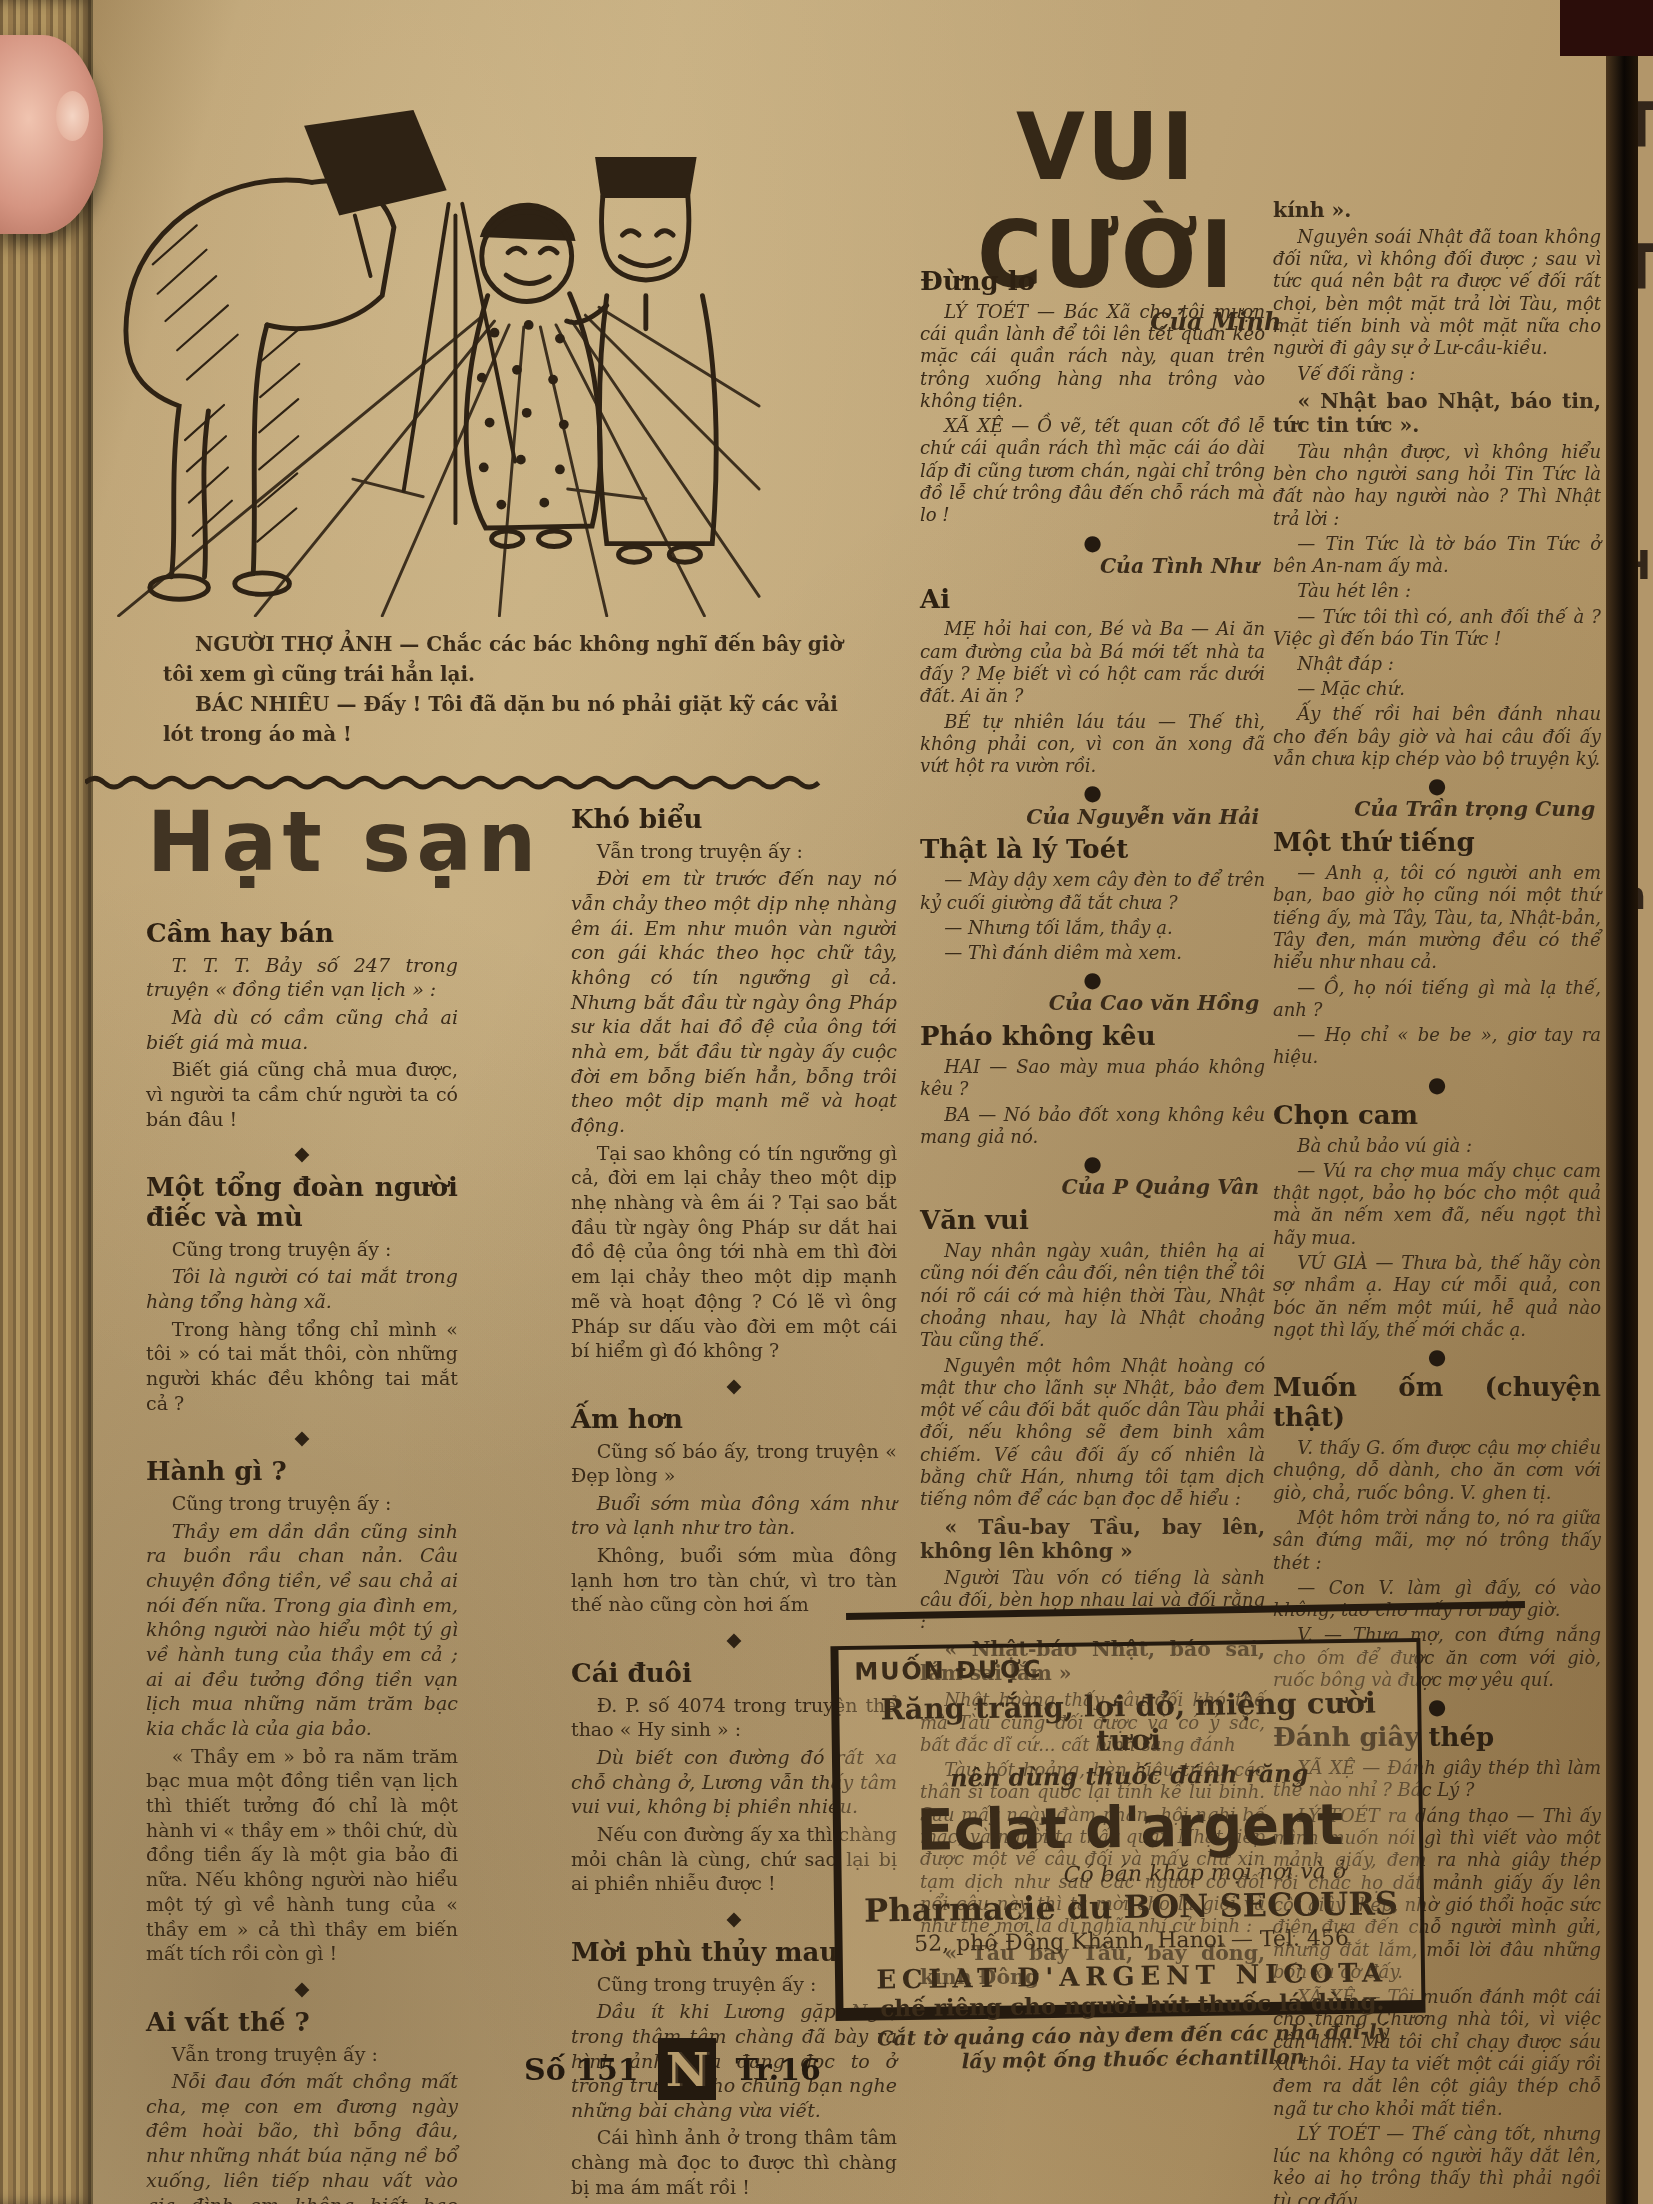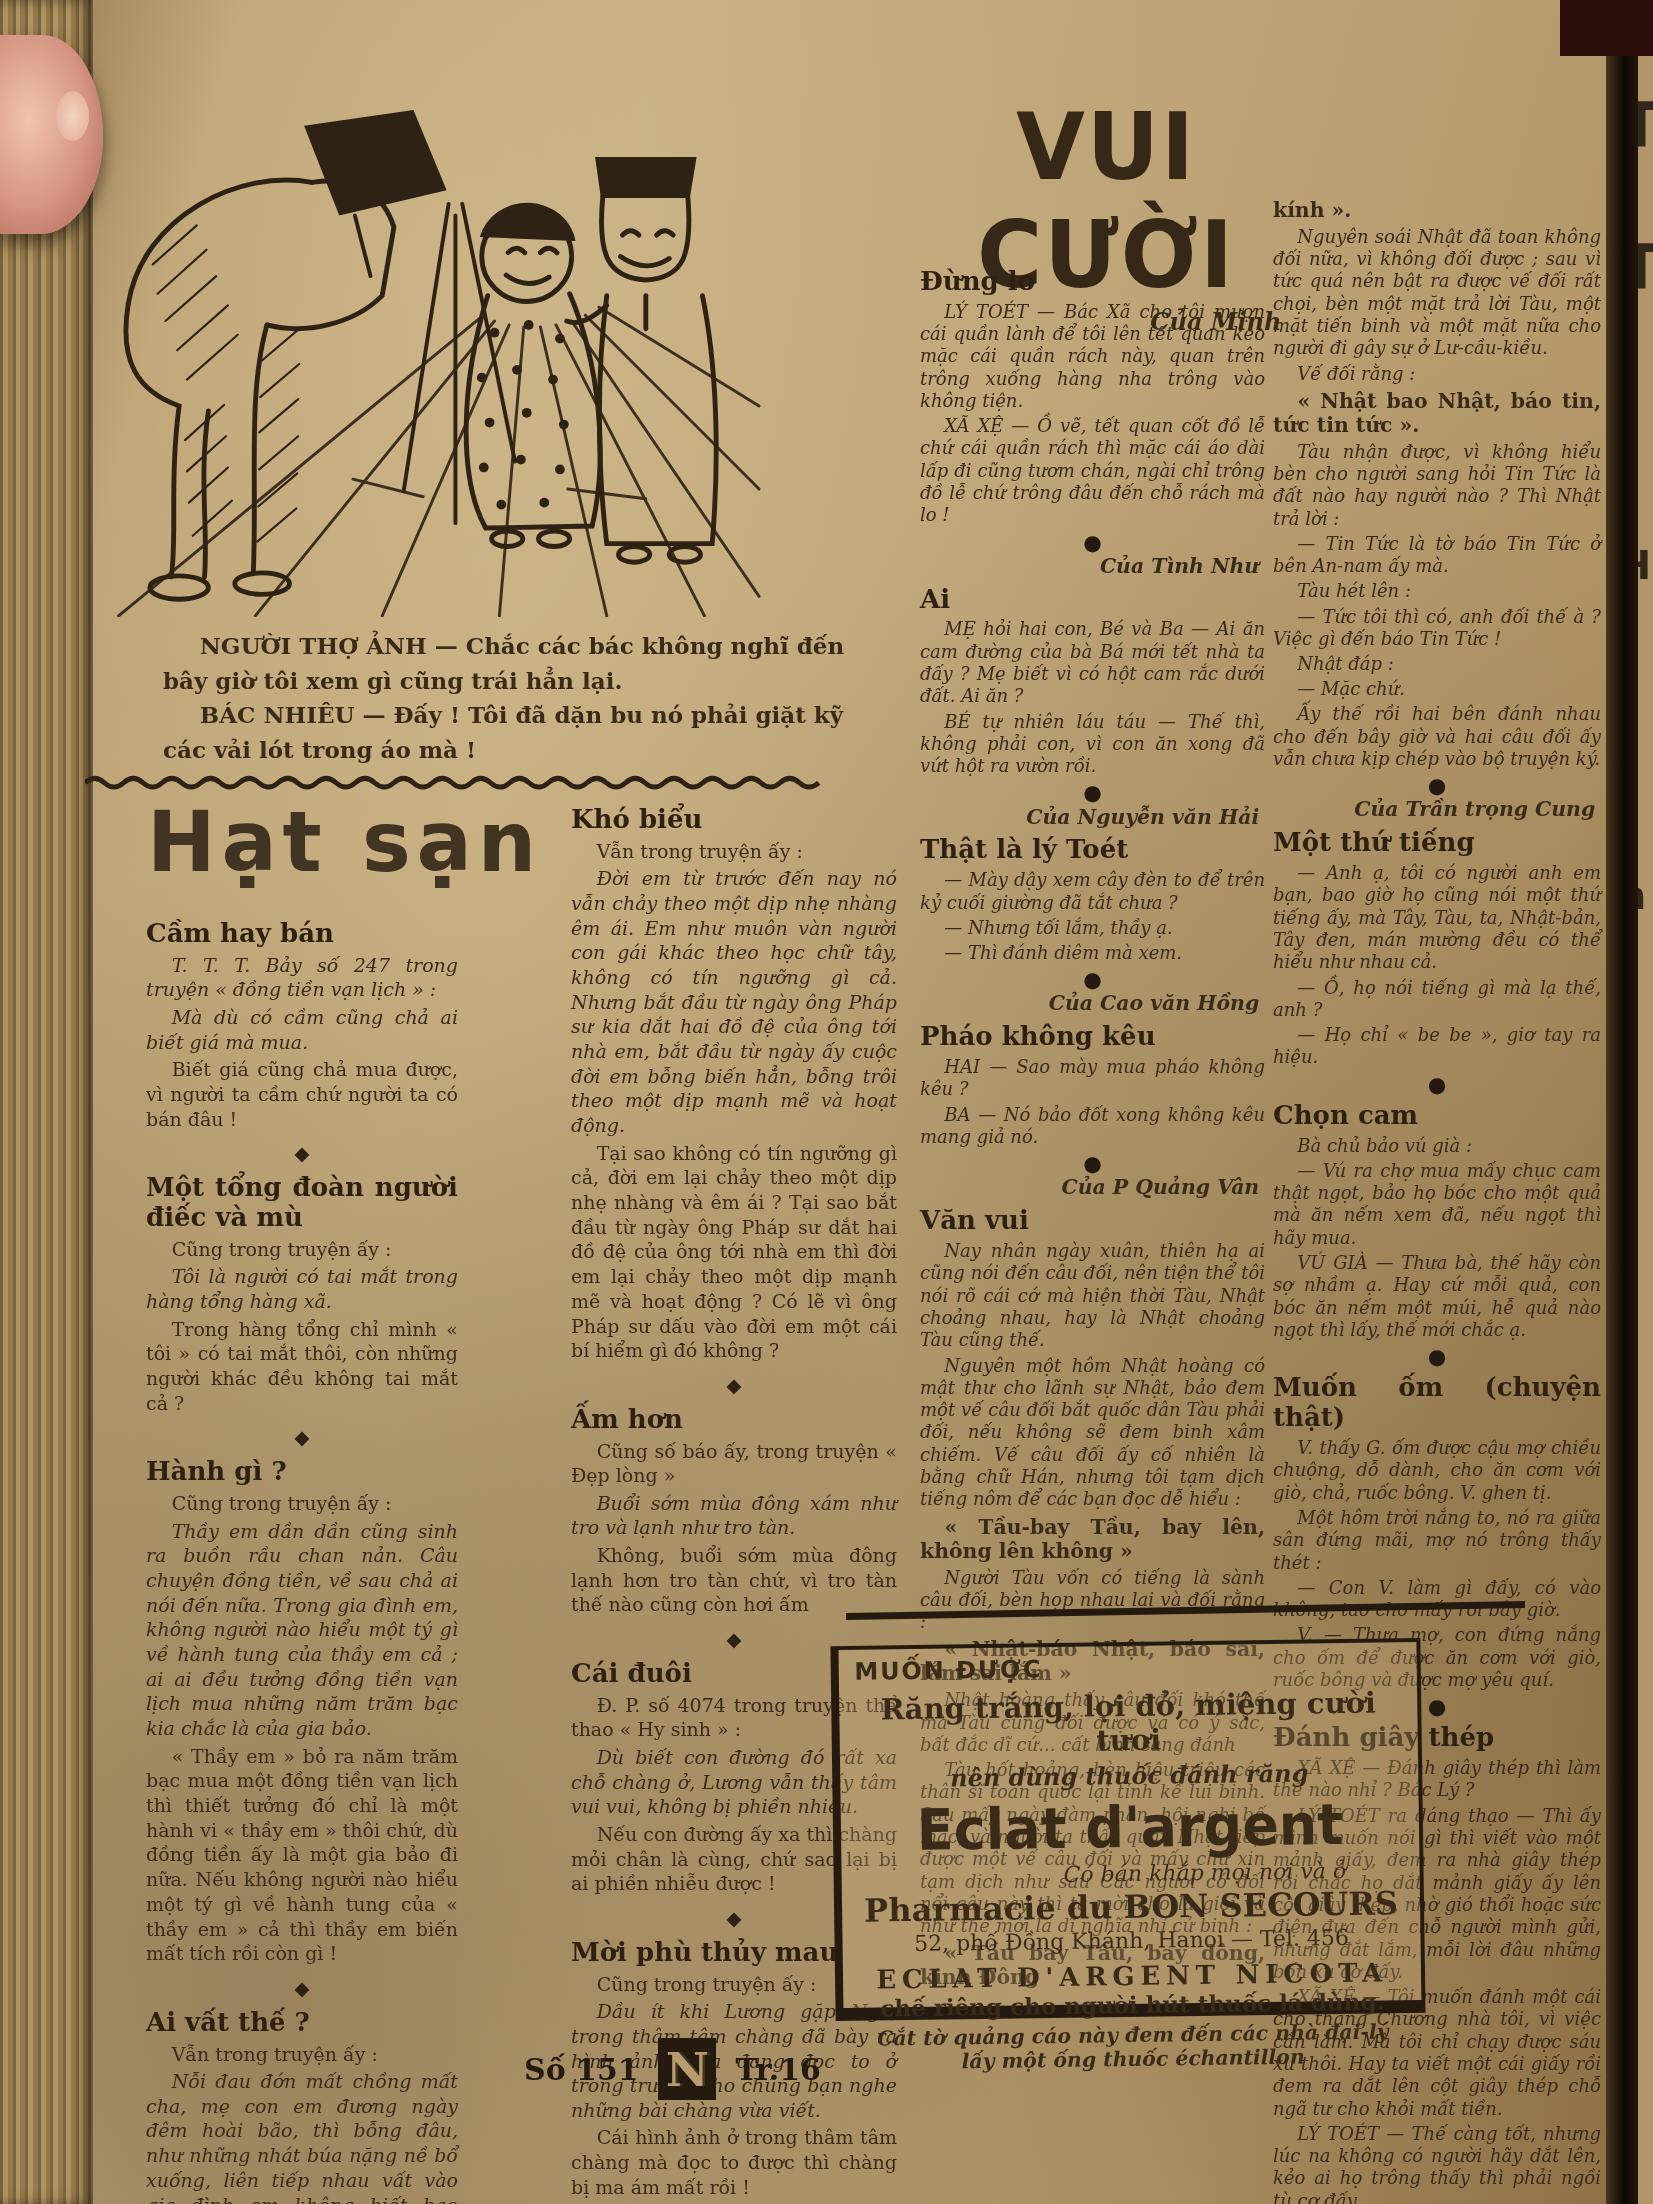--- a/index.html
+++ b/index.html
@@ -34,21 +34,21 @@
   h2,h3{margin:0;color:#2e2112;}
   .sec h3{font:bold 26px "DejaVu Serif",serif;margin:5.8px 0 4.9px;text-indent:0;}
   .credit{text-align:right;font:bold italic 20.4px "DejaVu Serif",serif;margin:1.9px 5.8px 3.9px 0;}
   .dot{text-align:center;font-size:21.3px;color:#241a10;line-height:19.4px;margin:5.8px 0 1.9px;}
   .diamond{text-align:center;font-size:19.4px;color:#2e2214;margin:9.7px 0 5.8px;}
   .couplet{font:bold 20.4px "DejaVu Serif",serif;font-style:normal;text-indent:1.2em;margin:3.9px 0;}
   
   .hatsan-title{font:bold 82px "DejaVu Sans",sans-serif;letter-spacing:5.8px;color:#413423;transform:scaleY(1.02);}
   .vuicuoi-title{font:bold 89px "DejaVu Sans",sans-serif;letter-spacing:1.9px;color:#352817;text-align:center;transform:scaleY(1.04);}
   .byline{font:bold italic 24px "DejaVu Serif",serif;text-align:right;padding-right:13.6px;margin-top:1.9px;}
-  .caption p{margin:0;font-weight:bold;font-size:23px;line-height:1.5;text-indent:1.6em;}
+  .caption p{margin:0;font-weight:bold;font-size:20px;line-height:1.5;text-indent:1.6em;}
   
   .adbox{position:absolute;left:833px;top:1642px;width:590px;height:375px;
     border:4.9px solid #241a0f;border-left-width:8.7px;border-bottom-width:13.6px;
     background:rgba(210,185,135,.25);transform:rotate(-.8deg);padding:5.8px 15.5px;box-sizing:border-box;text-align:center;}
   .ad-label{text-align:left;font:bold 24px "DejaVu Sans",sans-serif;letter-spacing:1.9px;margin:1.9px 0 7.8px;}
   .ad-line1{font:bold 29px "DejaVu Serif",serif;}
   .ad-line2{font:bold italic 24px "DejaVu Serif",serif;margin-top:3.9px;}
   .ad-brand{font:bold 54px "DejaVu Sans",sans-serif;margin:5.8px 0 1.9px;transform:scaleY(1.05);}
   .ad-line3{font:italic 22px "DejaVu Serif",serif;text-align:right;padding-right:58px;margin-top:1.9px;}
   .ad-store{font:bold 32px "DejaVu Serif",serif;margin-top:1.9px;}

